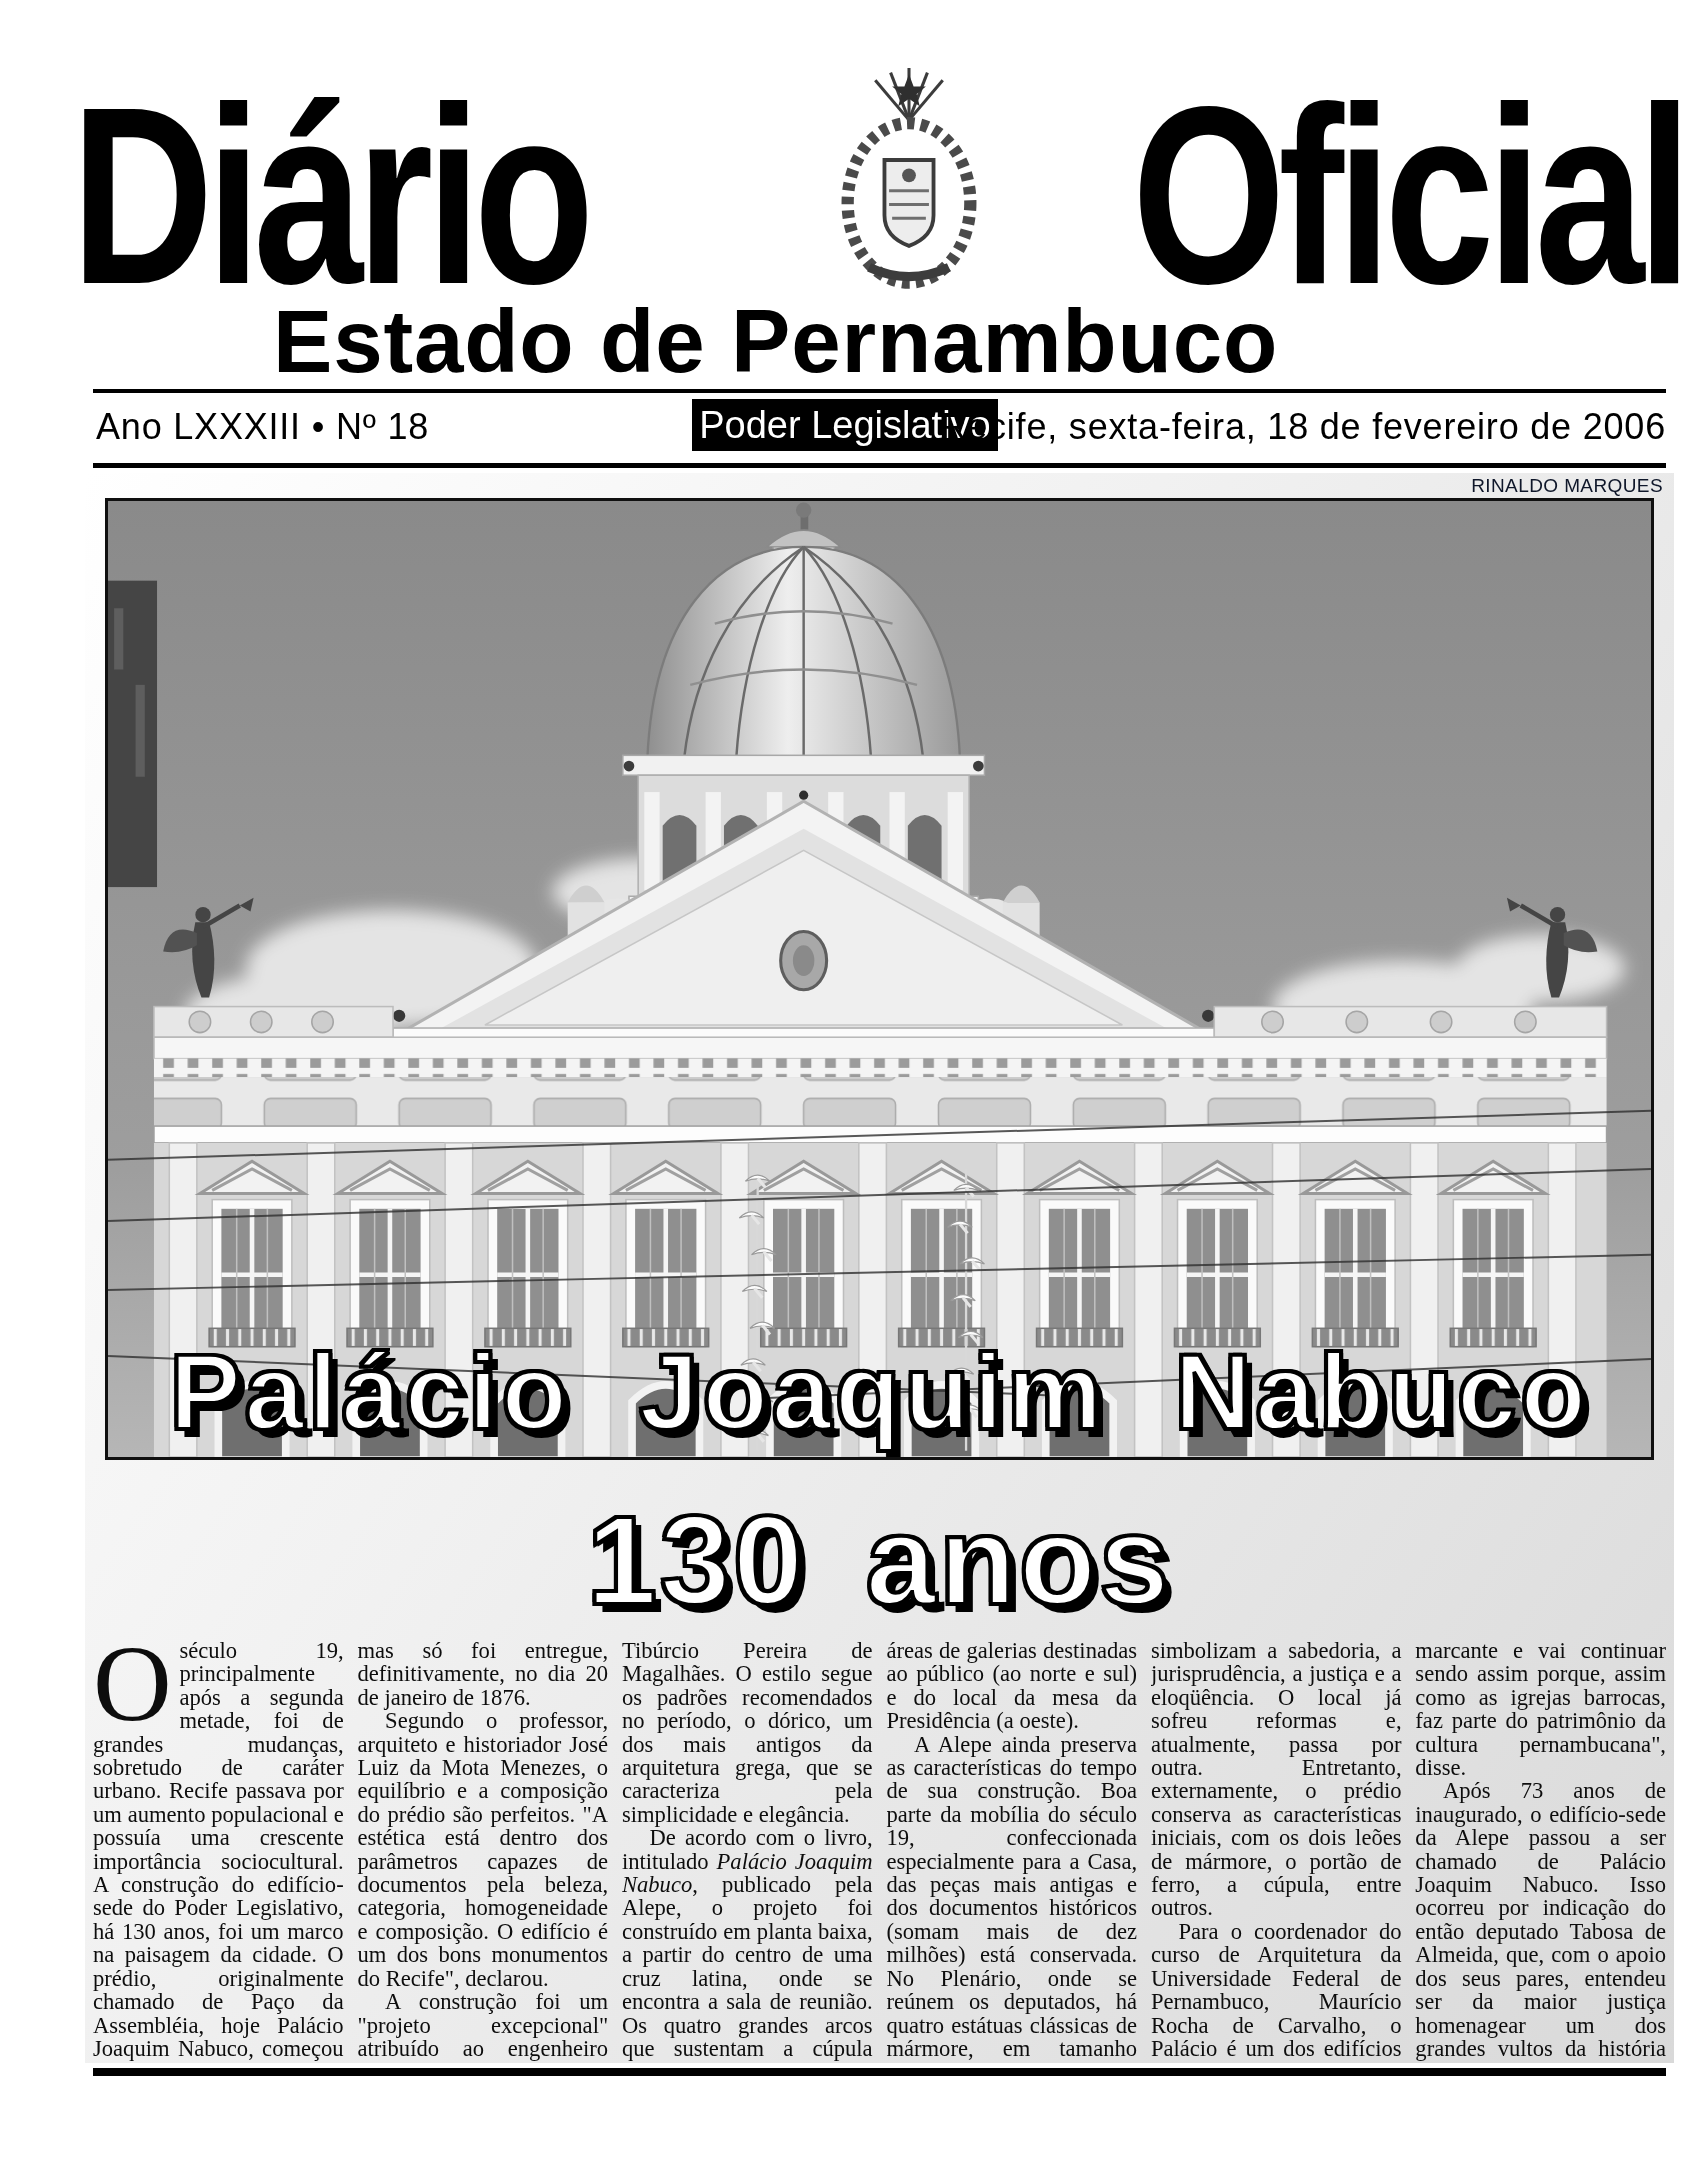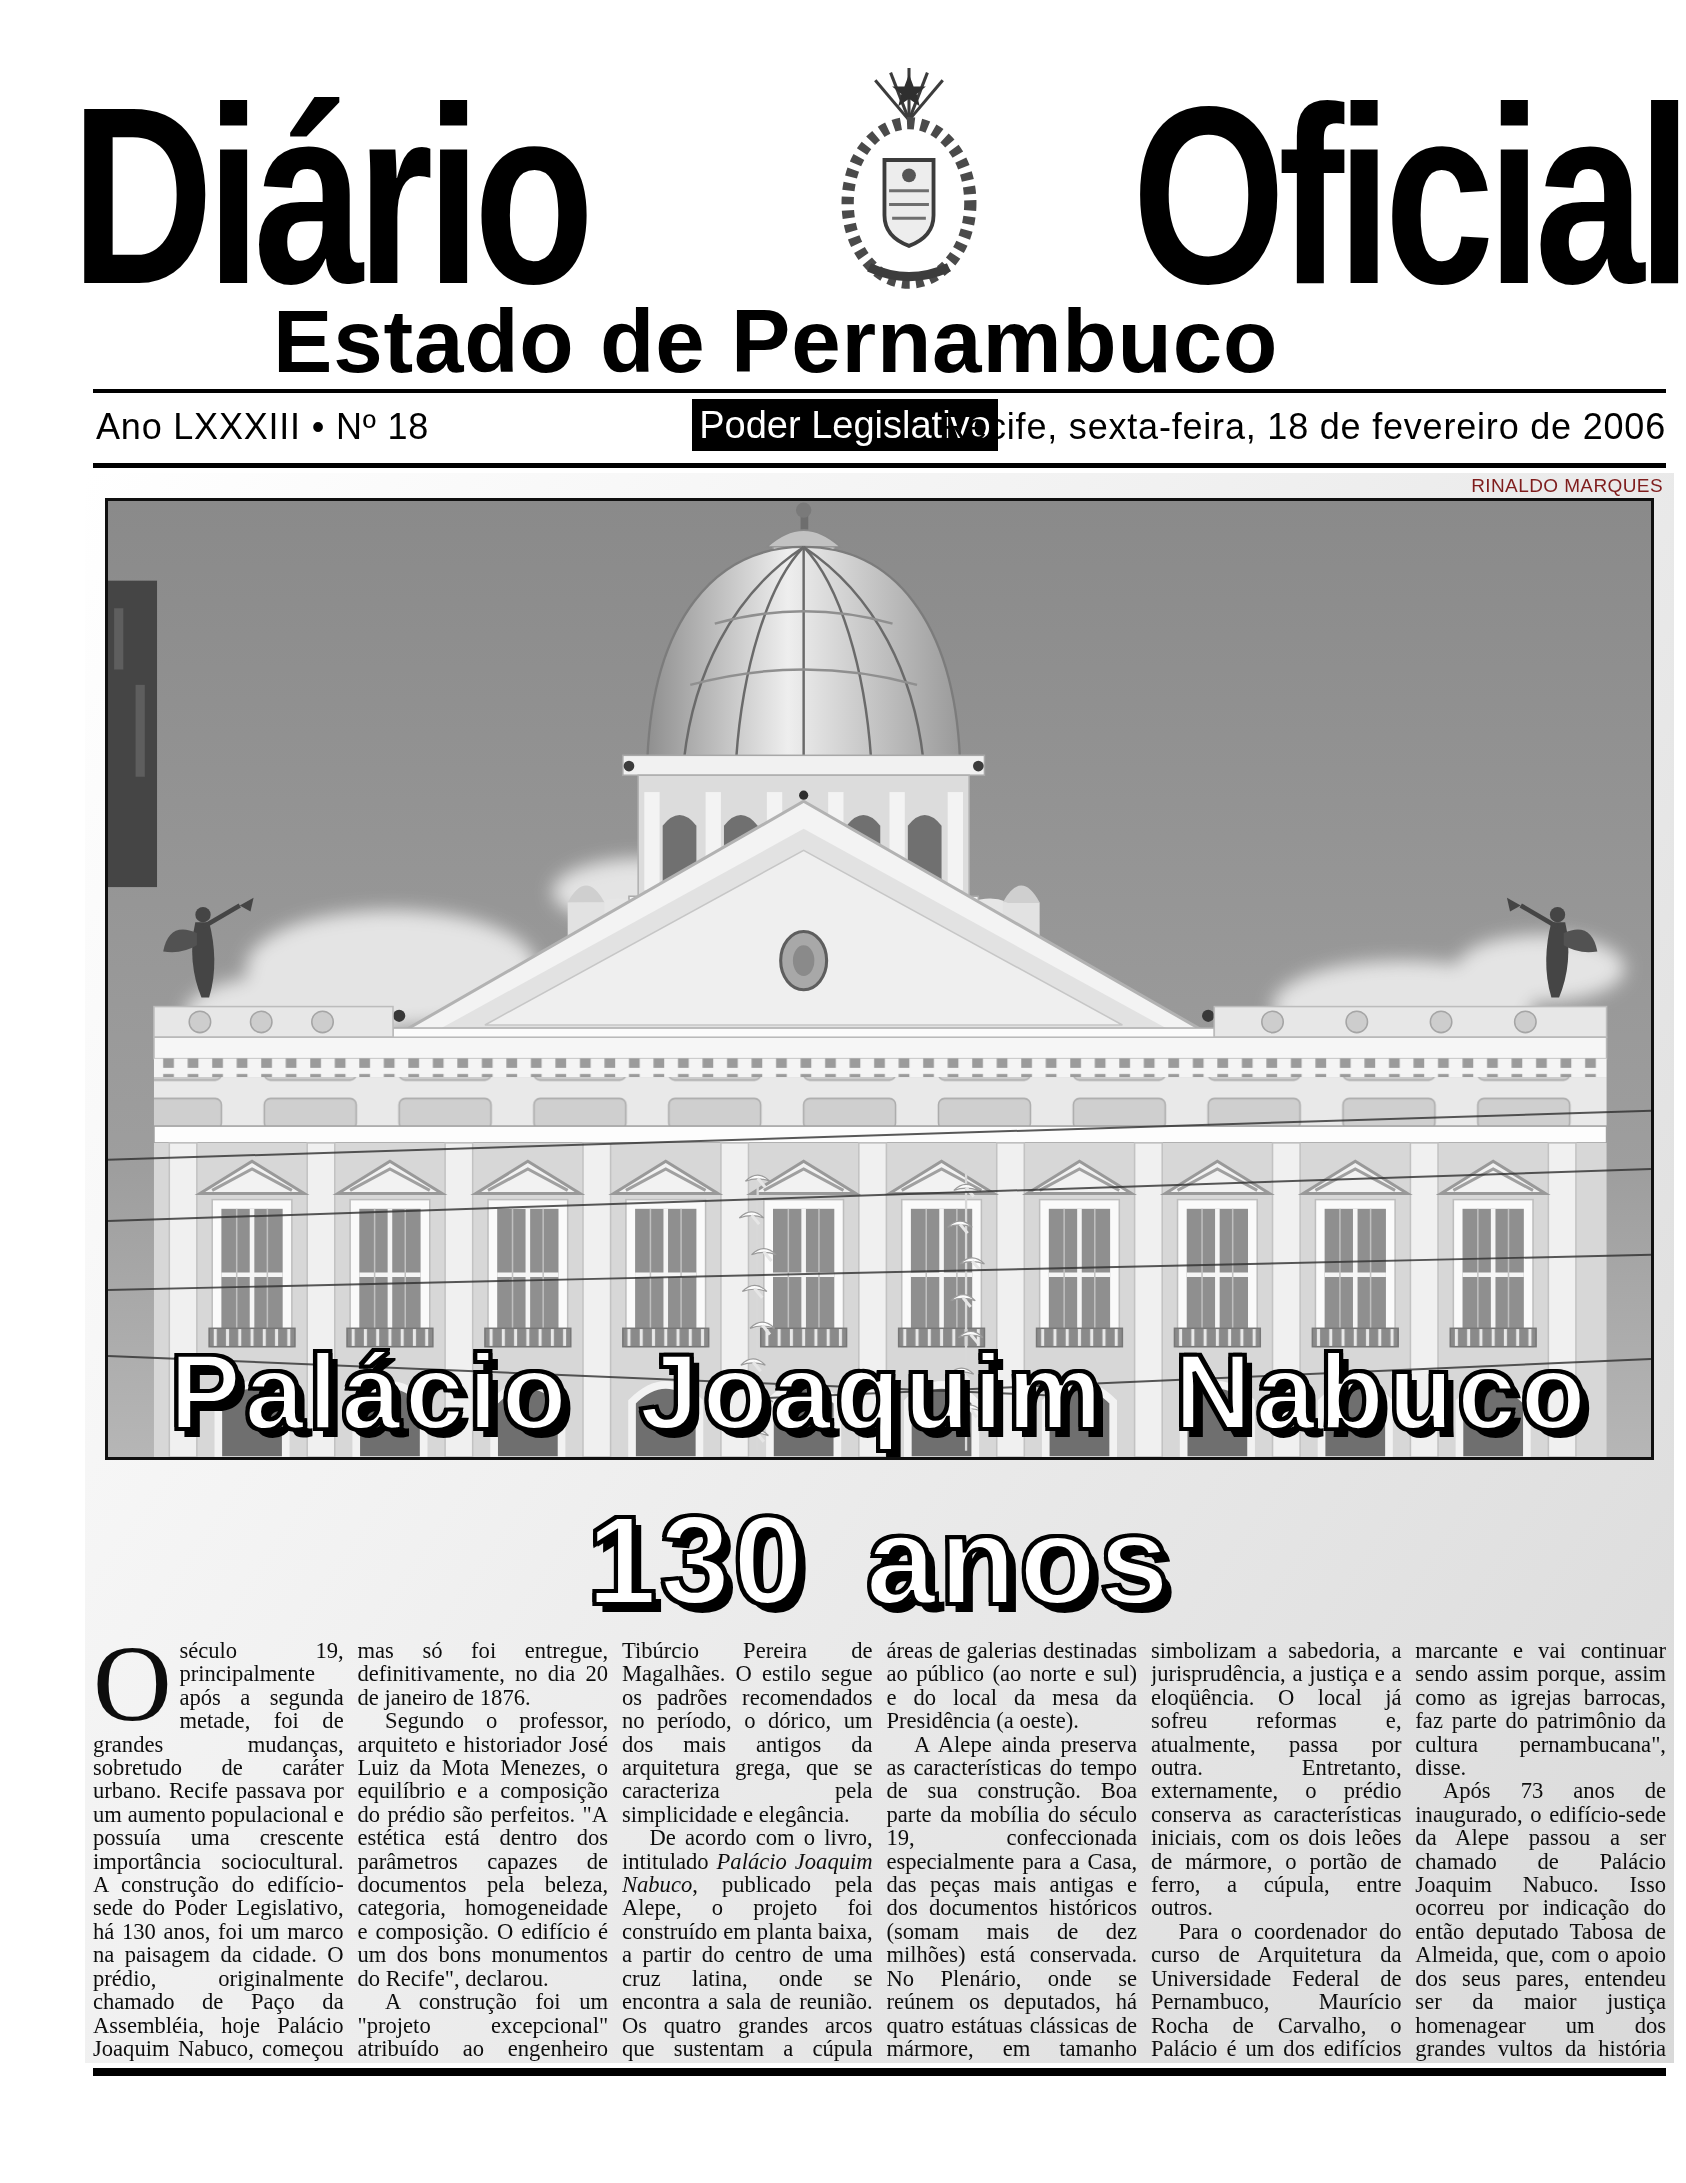--- a/index.html
+++ b/index.html
@@ -25,21 +25,21 @@
 
   
   #edition{position:absolute;left:60px;top:406px;font-size:36px;letter-spacing:0.8px;}
   #badge{position:absolute;left:656px;top:399px;width:306px;height:52px;background:#000;color:#fff;
          display:flex;align-items:center;justify-content:center;font-size:38px;font-weight:normal;}
   #dateline{position:absolute;right:57px;top:406px;font-size:36px;letter-spacing:0.8px;}
 
   
   #panel{position:absolute;left:49px;top:473px;width:1589px;height:1590px;
          background:linear-gradient(125deg,#ffffff 0%,#f1f1f1 40%,#d9d9d9 100%);}
-  #credit{position:absolute;right:60px;top:475px;font-size:19px;color:#7f1d1d;letter-spacing:0.4px;}
+  #credit{position:absolute;right:60px;top:475px;font-size:19px;color:#0f172a;letter-spacing:0.4px;}
   #photo{position:absolute;left:69px;top:498px;width:1549px;height:962px;margin:0;
          border:3.1px solid #101010;box-sizing:border-box;background:#9a9a9a;overflow:hidden;}
   #photo svg{display:block;width:100%;height:100%;}
 
   .outline-text{color:#fff;-webkit-text-stroke:3.8px #000;
      text-shadow:7.7px 7.7px 0 #000,-2.3px -2.3px 0 #000,2.3px -2.3px 0 #000,-2.3px 2.3px 0 #000,2.3px 2.3px 0 #000;}
   #headline{position:absolute;bottom:3.1px;left:0;right:0;text-align:center;font-weight:bold;
             font-size:107px;line-height:1.15;letter-spacing:3.8px;word-spacing:35px;white-space:nowrap;z-index:5;}
   #subheadline{position:absolute;left:0;width:1687px;top:1495px;text-align:center;font-weight:bold;
             font-size:126px;line-height:1.05;letter-spacing:3.1px;word-spacing:21.4px;}

